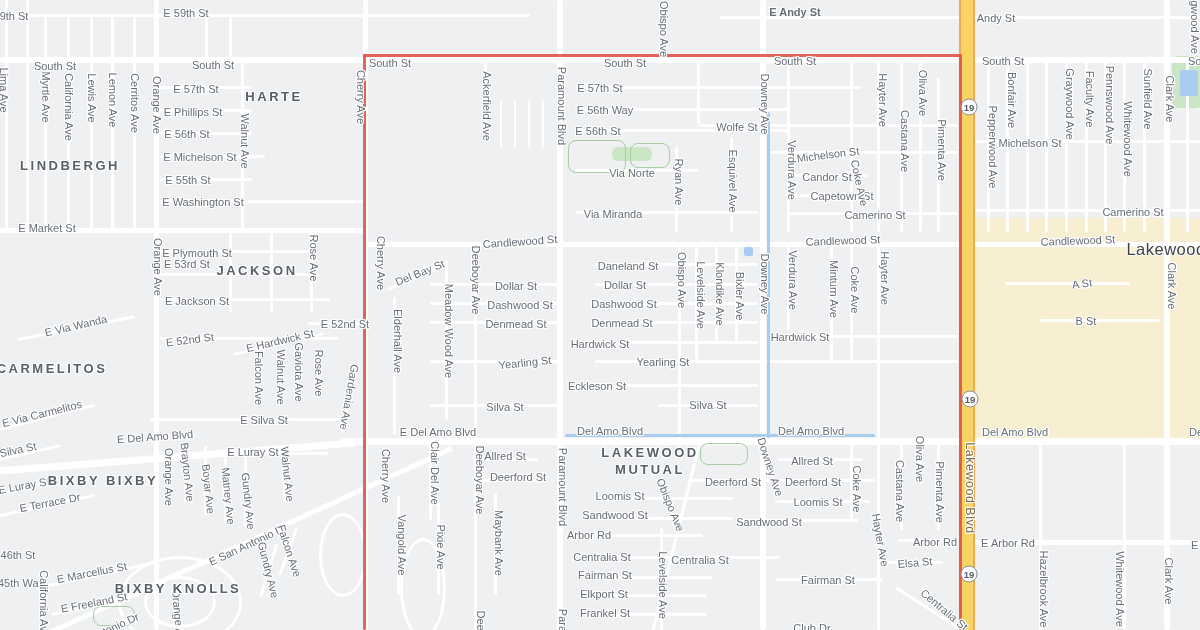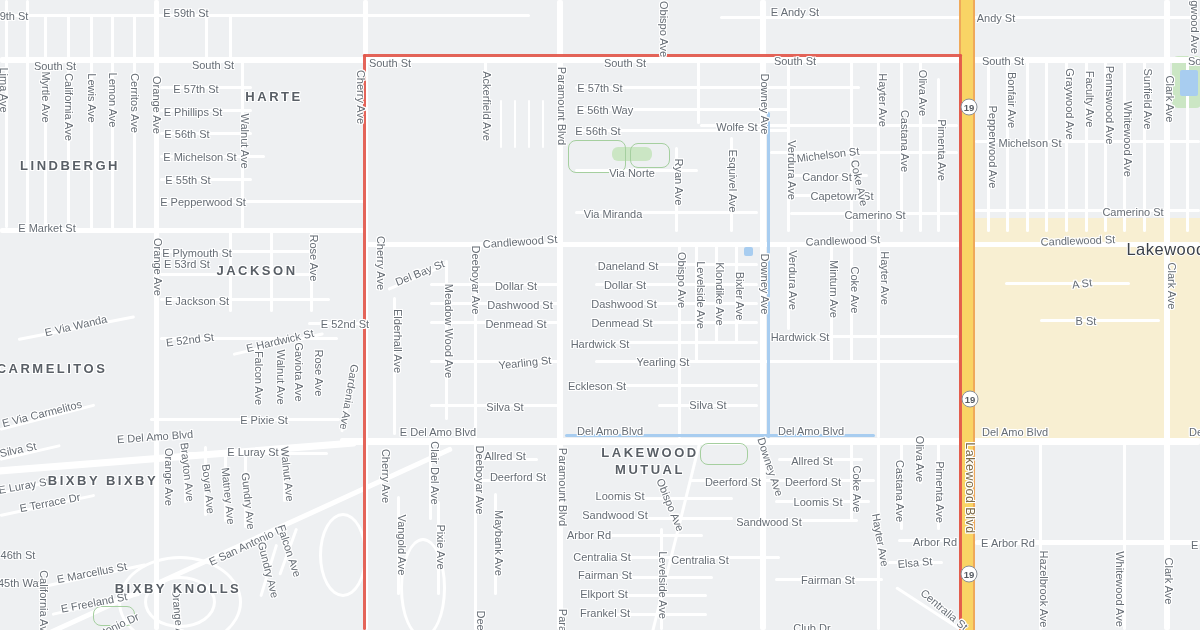--- a/index.html
+++ b/index.html
@@ -216,28 +216,28 @@
     <div class="boundary" style="left: 959px; top: 54px; width: 3px; height: 576px;"></div>
     <div class="lbl" style="left: 14px; top: 16px; transform: translate(-50%, -50%) rotate(0deg);">9th St</div>
     <div class="lbl" style="left: 186px; top: 13px; transform: translate(-50%, -50%) rotate(0deg);">E 59th St</div>
     <div class="lbl" style="left: 55px; top: 66px; transform: translate(-50%, -50%) rotate(0deg);">South St</div>
     <div class="lbl" style="left: 213px; top: 65px; transform: translate(-50%, -50%) rotate(0deg);">South St</div>
     <div class="lbl" style="left: 390px; top: 63px; transform: translate(-50%, -50%) rotate(0deg);">South St</div>
     <div class="lbl" style="left: 625px; top: 63px; transform: translate(-50%, -50%) rotate(0deg);">South St</div>
     <div class="lbl" style="left: 795px; top: 61px; transform: translate(-50%, -50%) rotate(0deg);">South St</div>
     <div class="lbl" style="left: 1003px; top: 61px; transform: translate(-50%, -50%) rotate(0deg);">South St</div>
     <div class="lbl" style="left: 1209px; top: 61px; transform: translate(-50%, -50%) rotate(0deg);">South St</div>
-    <div class="lbl" style="left: 795px; top: 12px; transform: translate(-50%, -50%) rotate(0deg);">E Andy St</div>
+    <div class="lbl" style="left: 795px; top: 12px; transform: translate(-50%, -50%) rotate(0deg); font-weight: bold;">E Andy St</div>
     <div class="lbl" style="left: 996px; top: 18px; transform: translate(-50%, -50%) rotate(0deg);">Andy St</div>
     <div class="lbl" style="left: 196px; top: 89px; transform: translate(-50%, -50%) rotate(0deg);">E 57th St</div>
     <div class="lbl" style="left: 193px; top: 112px; transform: translate(-50%, -50%) rotate(0deg);">E Phillips St</div>
     <div class="lbl" style="left: 187px; top: 134px; transform: translate(-50%, -50%) rotate(0deg);">E 56th St</div>
     <div class="lbl" style="left: 200px; top: 157px; transform: translate(-50%, -50%) rotate(0deg);">E Michelson St</div>
     <div class="lbl" style="left: 182px; top: 180px; transform: translate(-50%, -50%) rotate(0deg); margin-left: 6px;">E 55th St</div>
-    <div class="lbl" style="left: 203px; top: 202px; transform: translate(-50%, -50%) rotate(0deg);">E Pepperwood St</div>
+    <div class="lbl" style="left: 203px; top: 202px; transform: translate(-50%, -50%) rotate(0deg);">E Washington St</div>
     <div class="lbl" style="left: 600px; top: 88px; transform: translate(-50%, -50%) rotate(0deg);">E 57th St</div>
     <div class="lbl" style="left: 605px; top: 110px; transform: translate(-50%, -50%) rotate(0deg);">E 56th Way</div>
     <div class="lbl" style="left: 598px; top: 131px; transform: translate(-50%, -50%) rotate(0deg);">E 56th St</div>
     <div class="lbl" style="left: 737px; top: 127px; transform: translate(-50%, -50%) rotate(0deg);">Wolfe St</div>
     <div class="lbl" style="left: 632px; top: 173px; transform: translate(-50%, -50%) rotate(0deg);">Via Norte</div>
     <div class="lbl" style="left: 613px; top: 214px; transform: translate(-50%, -50%) rotate(0deg);">Via Miranda</div>
     <div class="lbl" style="left: 828px; top: 155px; transform: translate(-50%, -50%) rotate(-7deg);">Michelson St</div>
     <div class="lbl" style="left: 827px; top: 177px; transform: translate(-50%, -50%) rotate(0deg);">Candor St</div>
     <div class="lbl" style="left: 826px; top: 196px; transform: translate(-50%, -50%) rotate(0deg); margin-left: 16px;">Capetown St</div>
     <div class="lbl" style="left: 875px; top: 215px; transform: translate(-50%, -50%) rotate(0deg);">Camerino St</div>
@@ -260,21 +260,21 @@
     <div class="lbl" style="left: 600px; top: 344px; transform: translate(-50%, -50%) rotate(0deg);">Hardwick St</div>
     <div class="lbl" style="left: 800px; top: 337px; transform: translate(-50%, -50%) rotate(0deg);">Hardwick St</div>
     <div class="lbl" style="left: 525px; top: 363px; transform: translate(-50%, -50%) rotate(-6deg);">Yearling St</div>
     <div class="lbl" style="left: 663px; top: 362px; transform: translate(-50%, -50%) rotate(0deg);">Yearling St</div>
     <div class="lbl" style="left: 597px; top: 386px; transform: translate(-50%, -50%) rotate(0deg);">Eckleson St</div>
     <div class="lbl" style="left: 505px; top: 407px; transform: translate(-50%, -50%) rotate(0deg);">Silva St</div>
     <div class="lbl" style="left: 708px; top: 405px; transform: translate(-50%, -50%) rotate(0deg);">Silva St</div>
     <div class="lbl" style="left: 190px; top: 340px; transform: translate(-50%, -50%) rotate(-7deg);">E 52nd St</div>
     <div class="lbl" style="left: 345px; top: 324px; transform: translate(-50%, -50%) rotate(0deg);">E 52nd St</div>
     <div class="lbl" style="left: 280px; top: 341px; transform: translate(-50%, -50%) rotate(-13deg);">E Hardwick St</div>
-    <div class="lbl" style="left: 264px; top: 420px; transform: translate(-50%, -50%) rotate(0deg);">E Pixie St</div>
+    <div class="lbl" style="left: 264px; top: 420px; transform: translate(-50%, -50%) rotate(0deg);">E Silva St</div>
     <div class="lbl" style="left: 1082px; top: 284px; transform: translate(-50%, -50%) rotate(-7deg);">A St</div>
     <div class="lbl" style="left: 1086px; top: 321px; transform: translate(-50%, -50%) rotate(0deg);">B St</div>
     <div class="lbl" style="left: 155px; top: 437px; transform: translate(-50%, -50%) rotate(-4deg);">E Del Amo Blvd</div>
     <div class="lbl" style="left: 438px; top: 432px; transform: translate(-50%, -50%) rotate(0deg);">E Del Amo Blvd</div>
     <div class="lbl" style="left: 610px; top: 431px; transform: translate(-50%, -50%) rotate(0deg);">Del Amo Blvd</div>
     <div class="lbl" style="left: 811px; top: 431px; transform: translate(-50%, -50%) rotate(0deg);">Del Amo Blvd</div>
     <div class="lbl" style="left: 1015px; top: 432px; transform: translate(-50%, -50%) rotate(0deg);">Del Amo Blvd</div>
     <div class="lbl" style="left: 1222px; top: 432px; transform: translate(-50%, -50%) rotate(0deg);">Del Amo Blvd</div>
     <div class="lbl" style="left: 253px; top: 452px; transform: translate(-50%, -50%) rotate(0deg);">E Luray St</div>
     <div class="lbl" style="left: 24px; top: 486px; transform: translate(-50%, -50%) rotate(-10deg);">E Luray St</div>

